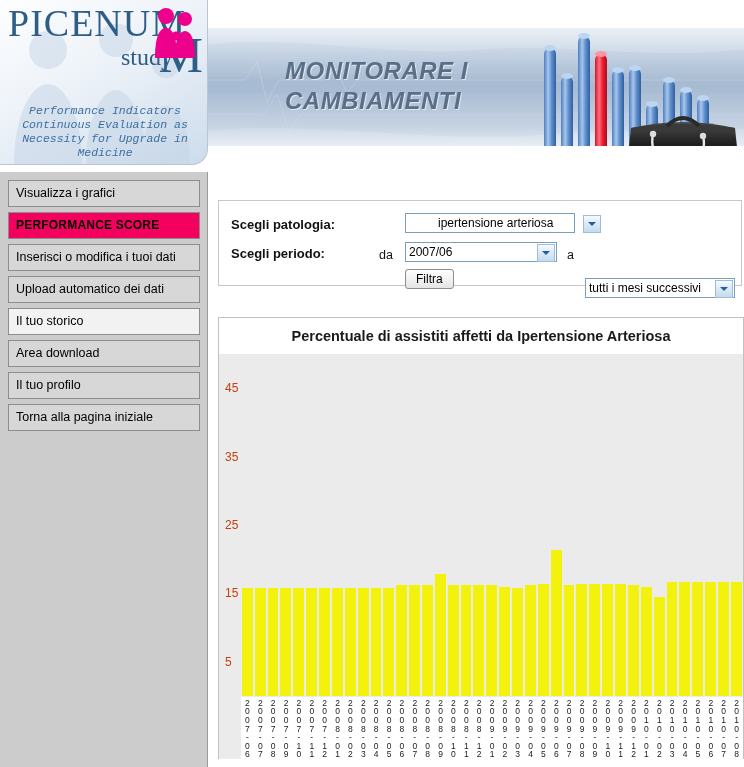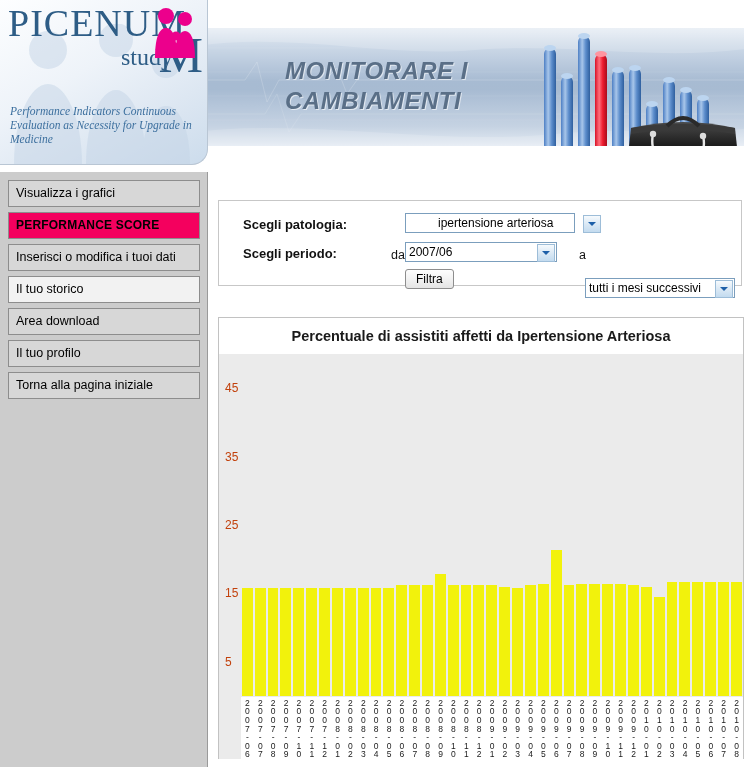--- a/index.html
+++ b/index.html
@@ -36,21 +36,22 @@
     font-size: 24px; color:#2e5d86; font-style: normal;
   }
   .logo-bigm {
     position: absolute; right: 4px; top: 30px;
     font-family: "Liberation Serif", serif;
     font-size: 50px; color:#2e5d86; line-height: 50px;
   }
   .logo-figure { position:absolute; right: 10px; top: 6px; width: 44px; height: 52px; }
   .logo-tagline {
     position: absolute; left: 10px; top: 104px; width: 190px;
-    font-family: Liberation Serif, serif;
+    text-align: center;
+    font-family: Liberation Mono, monospace;
     font-style: italic; font-size: 11.5px; line-height: 14px;
     color: #3c6f9e;
   }
 
   .banner {
     position: absolute; left: 205px; top: 28px; width: 539px; height: 118px;
     background: linear-gradient(180deg, #eef2f7 0%, #c9d6e6 18%, #9fb4cd 52%, #bdcbdd 84%, #e9eef5 100%);
     overflow: hidden;
   }
   .banner-wave { position:absolute; left:0; top:0; width:539px; height:118px; opacity:.55; }
@@ -98,21 +99,21 @@
   #main {
     position: absolute; left: 208px; top: 172px; width: 536px; height: 595px;
     background: #ffffff;
   }
   .panel {
     position: absolute; left: 10px; top: 28px; width: 524px; height: 86px;
     box-sizing: border-box;
     border: 1px solid #c7c7c7;
     background: #ffffff;
   }
-  .form-row { position: absolute; font-size: 13px; margin-left: 12px; }
+  .form-row { position: absolute; font-size: 13px; }
   .lbl { font-weight: bold; color: #111; font-size: 13px; }
   .lbl-small { font-size: 12.5px; color:#111; }
 
   select.xp {
     box-sizing: border-box;
     font-family: "Liberation Sans", sans-serif;
     font-size: 12px;
     color: #000;
     background: #ffffff;
     border: 1px solid #7b9ebd;
@@ -308,20 +309,21 @@
       </svg>
       <div class="logo-tagline">Performance Indicators Continuous Evaluation as Necessity for Upgrade  in Medicine</div>
     </div>
   </div>
 
   <div id="sidebar">
     <div class="menu">
       <div class="menu-item">Visualizza i grafici</div>
       <div class="menu-item active">PERFORMANCE SCORE</div>
       <div class="menu-item">Inserisci o modifica i tuoi dati</div>
+      <div class="menu-item">Upload automatico dei dati</div>
       <div class="menu-item light">Il tuo storico</div>
       <div class="menu-item">Area download</div>
       <div class="menu-item">Il tuo profilo</div>
       <div class="menu-item">Torna alla pagina iniziale</div>
     </div>
   </div>
 
   <div id="main">
 
     <div class="panel">

